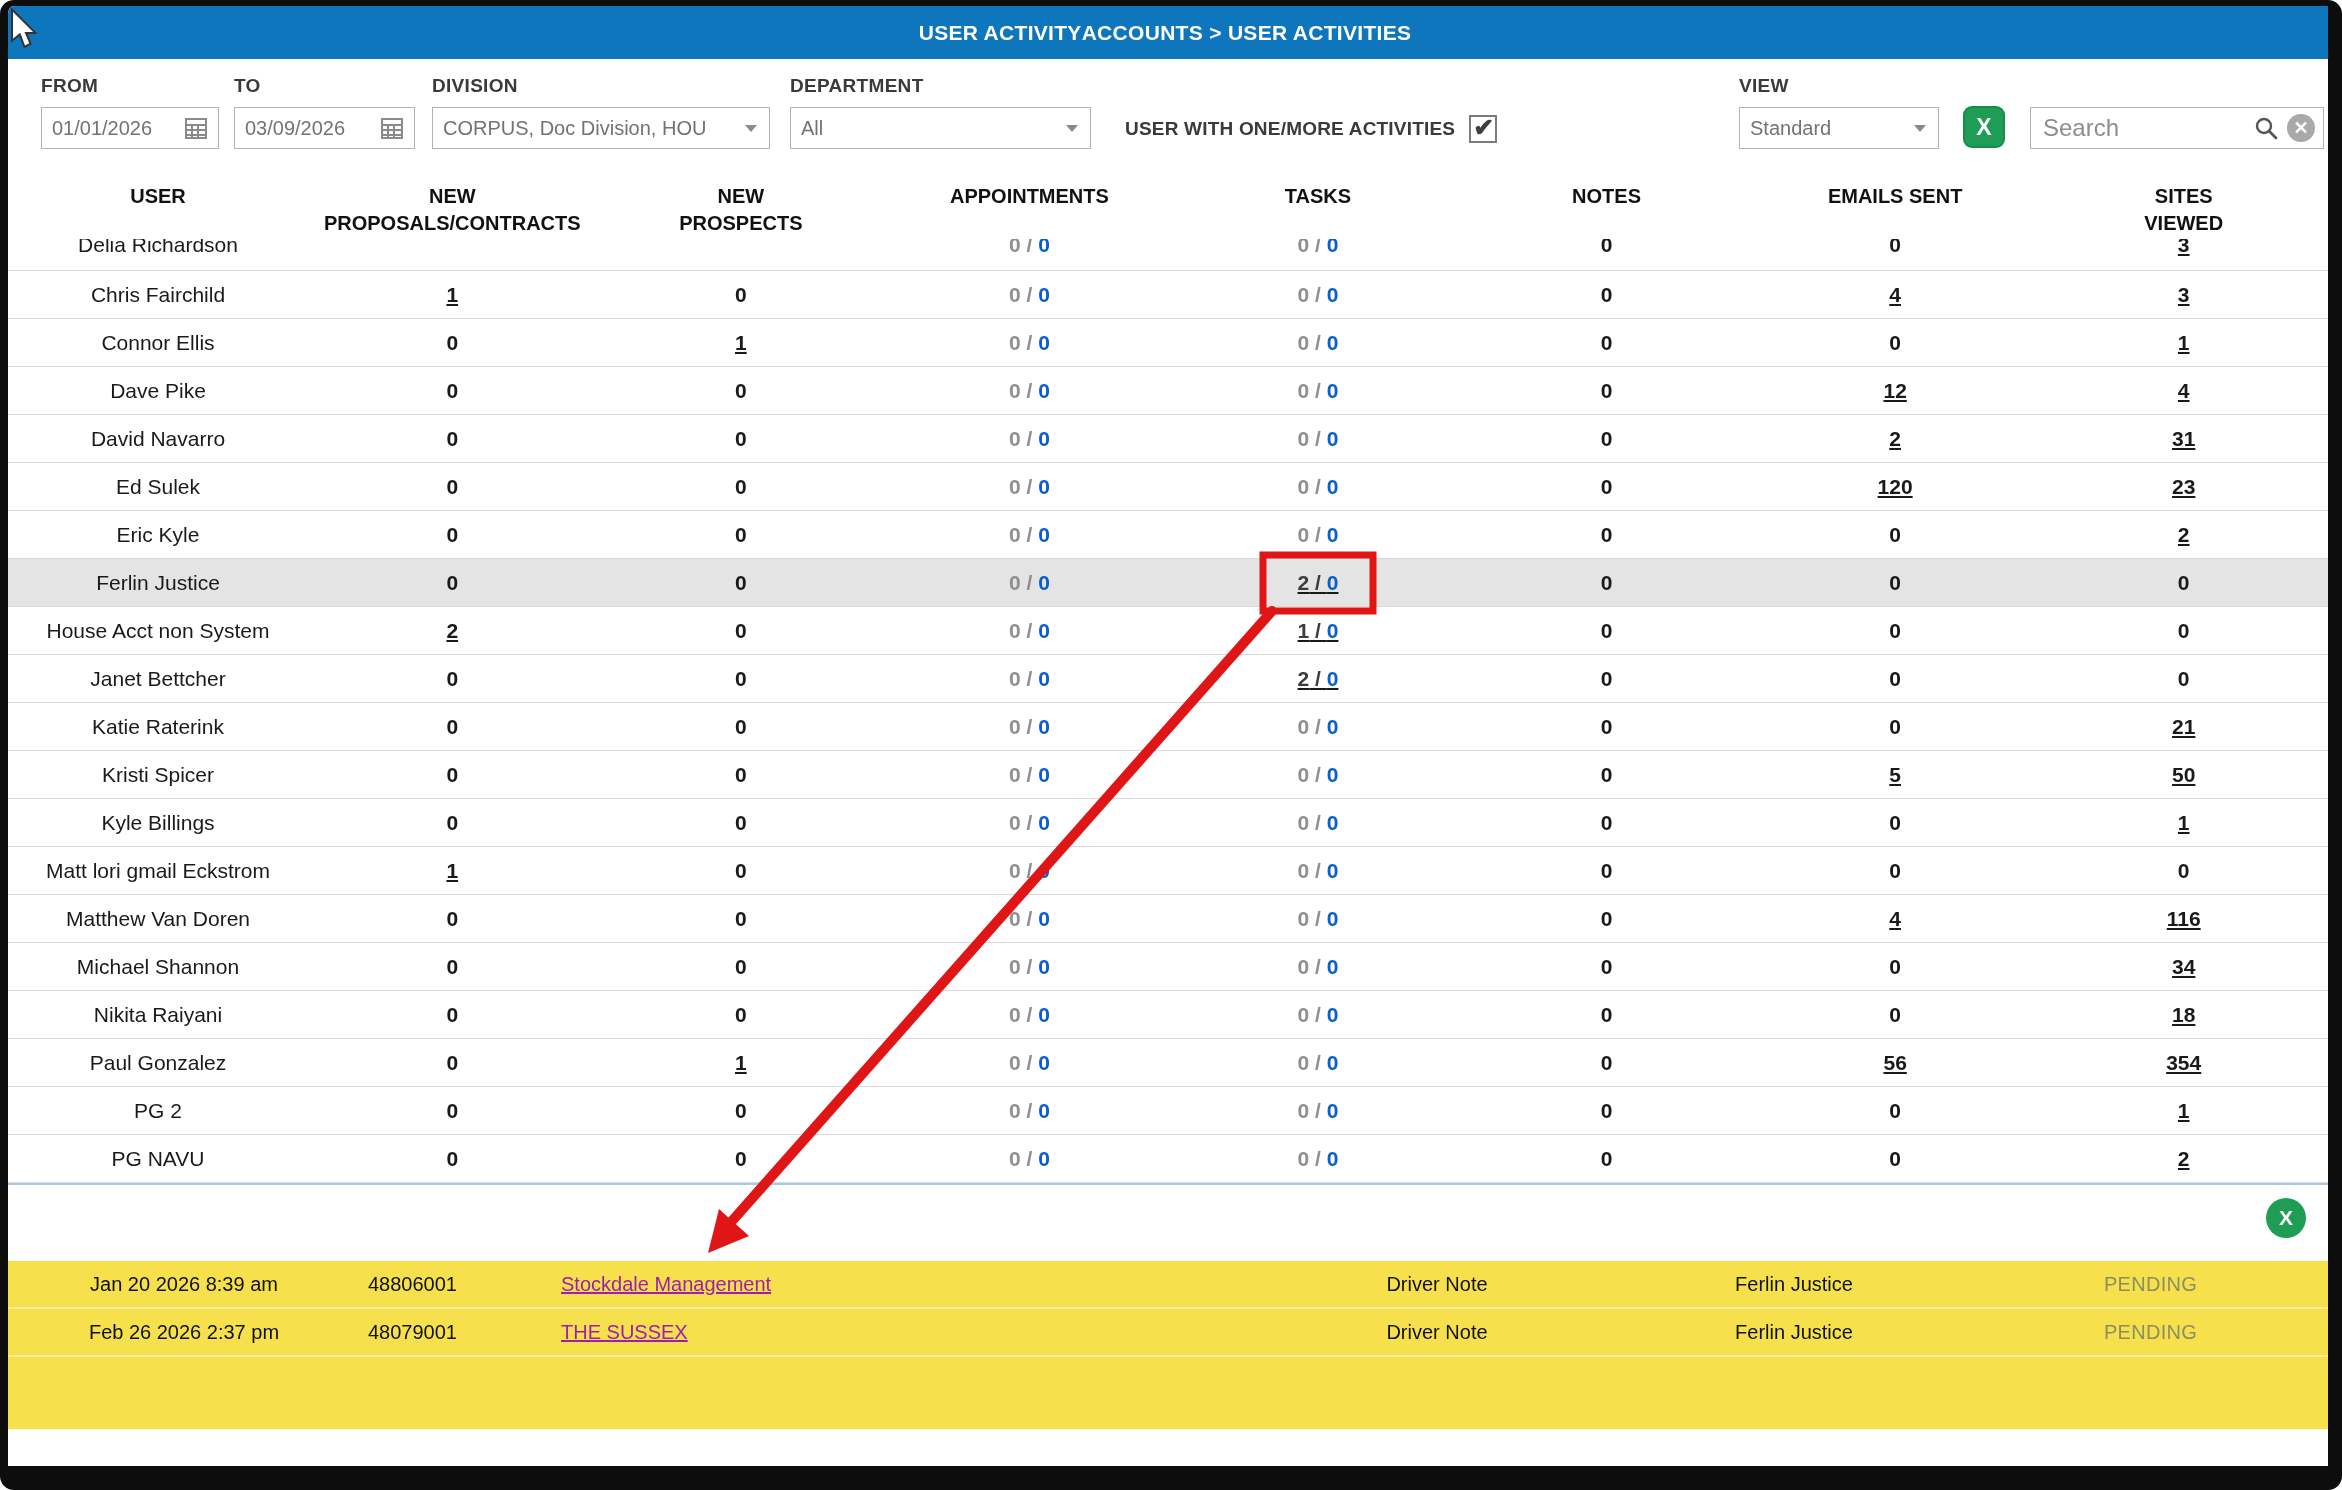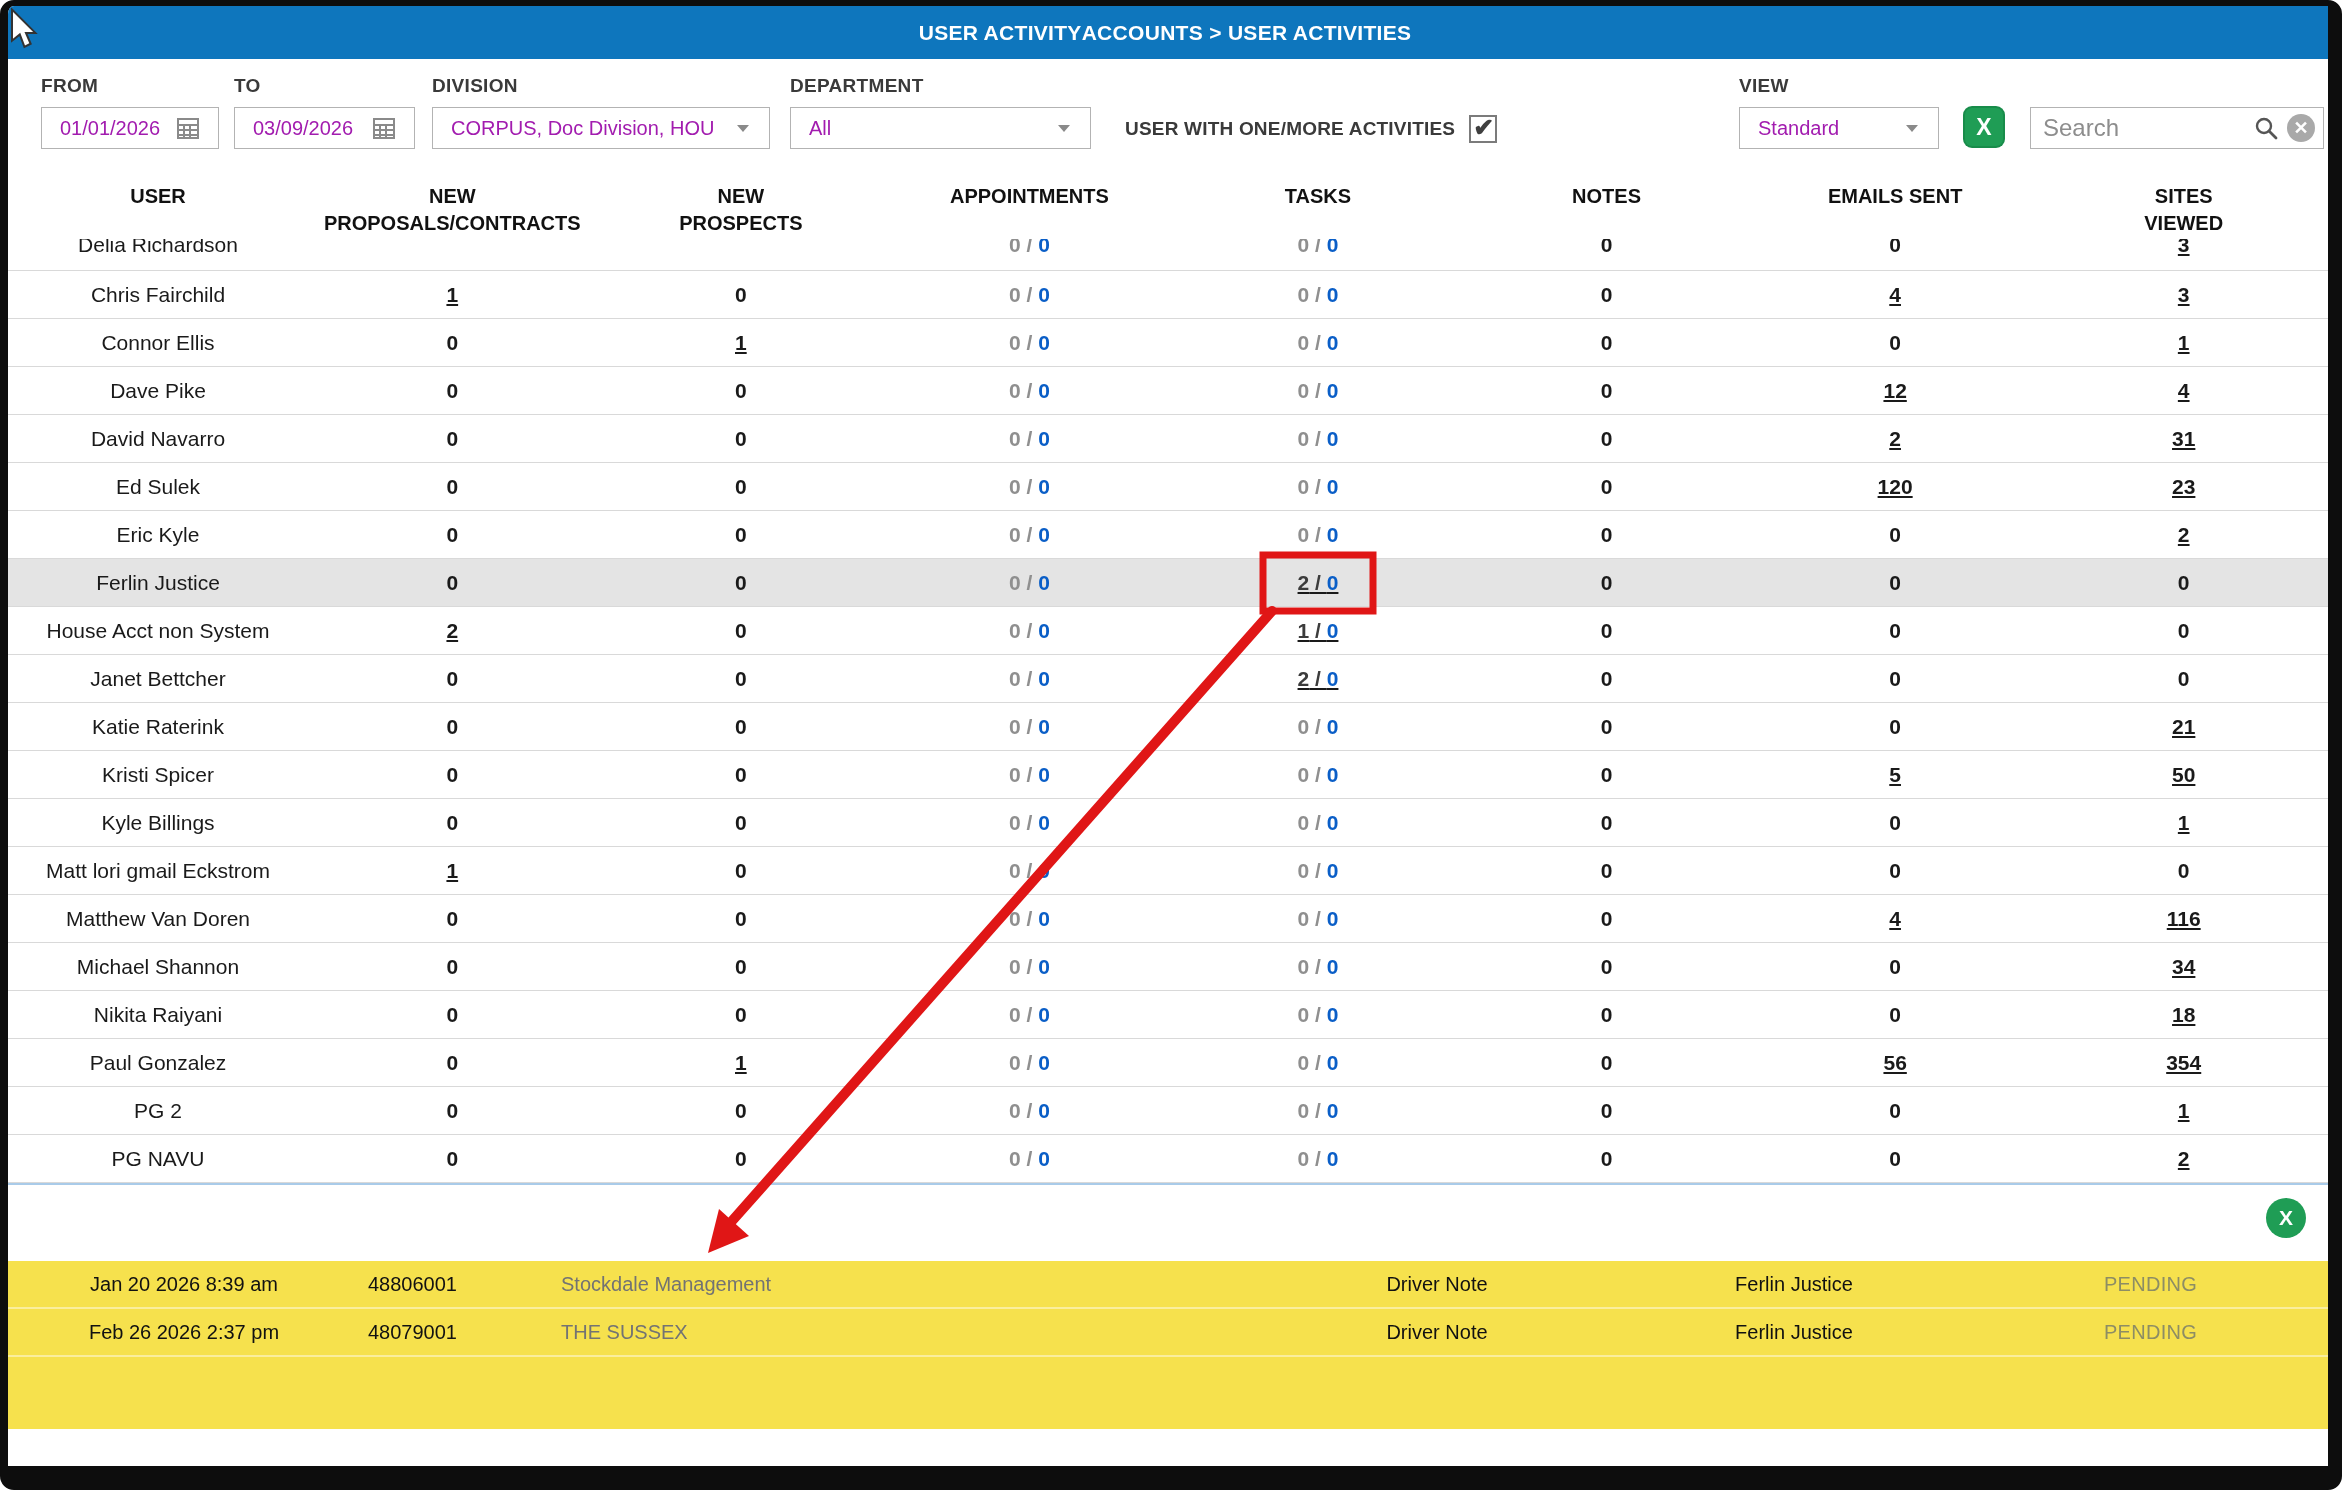--- a/index.html
+++ b/index.html
@@ -21,21 +21,21 @@
   .titlebar .crumb{cursor:pointer}
 
   .cursor-svg{position:absolute;left:2px;top:2px;z-index:60;pointer-events:none}
 
   
   .filters{position:relative;height:116px;background:#fff}
   .flabel{position:absolute;top:16px;font-size:19px;font-weight:bold;color:#3a3a3a;letter-spacing:.3px}
   .finput{
     position:absolute;top:48px;height:42px;border:1px solid #b3b3b3;background:#fff;
     display:flex;align-items:center;justify-content:space-between;
-    padding:0 18px;font-size:20px;color:#a21caf;cursor:pointer;
+    padding:0 10px;font-size:20px;color:#737373;cursor:pointer;
   }
   .finput .val{white-space:nowrap;overflow:hidden}
   .chev{width:16px;height:10px;flex:0 0 auto;margin-left:8px}
   .calicon{flex:0 0 auto;margin-left:8px}
 
   .chk-group{position:absolute;left:1117px;top:56px;display:flex;align-items:center;gap:14px}
   .chk-label{font-size:19px;font-weight:bold;color:#3a3a3a;letter-spacing:.2px}
   .chk-box{width:28px;height:28px;border:2px solid #7b7b7b;background:#fff;position:relative;cursor:pointer}
   .chk-box .mark{position:absolute;left:2px;top:-4px;font-size:25px;color:#3f3f3f;font-weight:bold}
 
@@ -89,21 +89,21 @@
   .detail-header,.drow{
     display:grid;grid-template-columns:352px 191px 708px 356px 358px 1fr;
     align-items:center;font-size:20px;color:#111;
   }
   .detail-header{height:44px;font-weight:bold;border-bottom:2px solid rgba(255,255,255,.55)}
   .drow{height:48px;border-bottom:2px solid rgba(255,255,255,.45)}
   .c-created{text-align:center}
   .c-id{text-align:left;padding-left:8px}
   .c-name{text-align:left;padding-left:10px}
   .c-type,.c-rep,.c-status{text-align:center}
-  .dlink{cursor:pointer;color:#737373}
+  .dlink{text-decoration:underline;cursor:pointer;color:#a21caf}
   .drow .c-status{color:#8d8d64;letter-spacing:.3px}
 
   
   .overlay{position:absolute;left:0;top:0;z-index:40;pointer-events:none}
 </style>
 </head>
 <body>
 
 <div class="frame">
 

